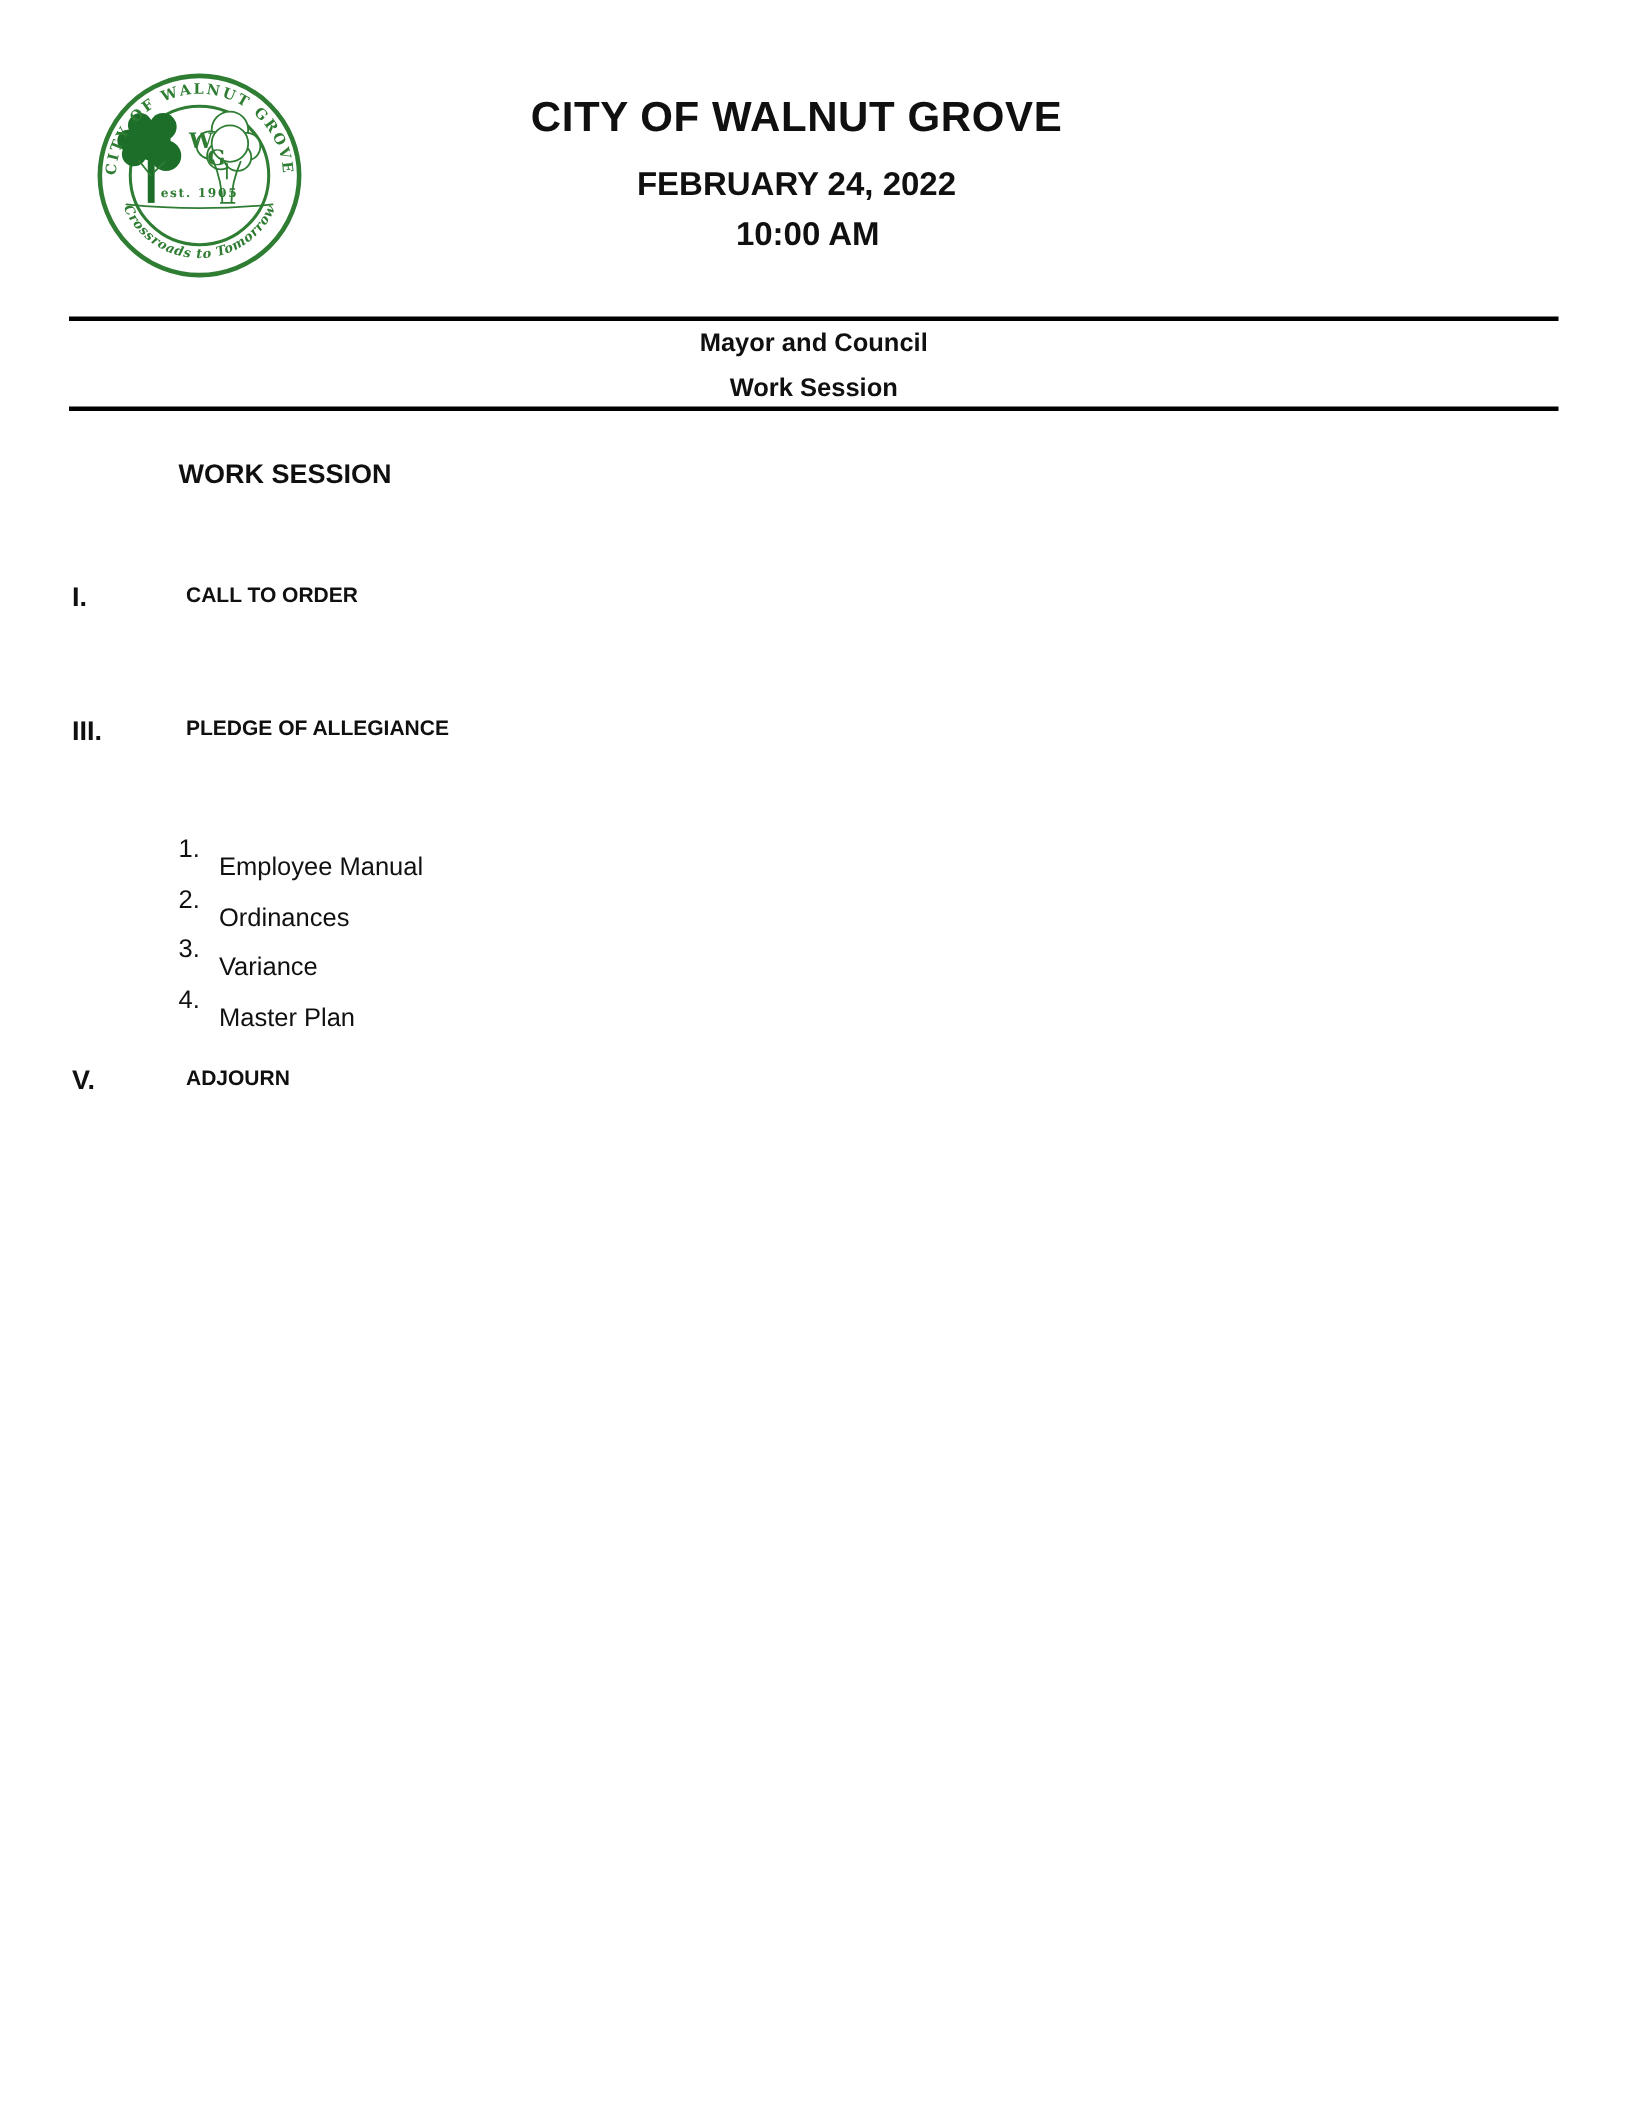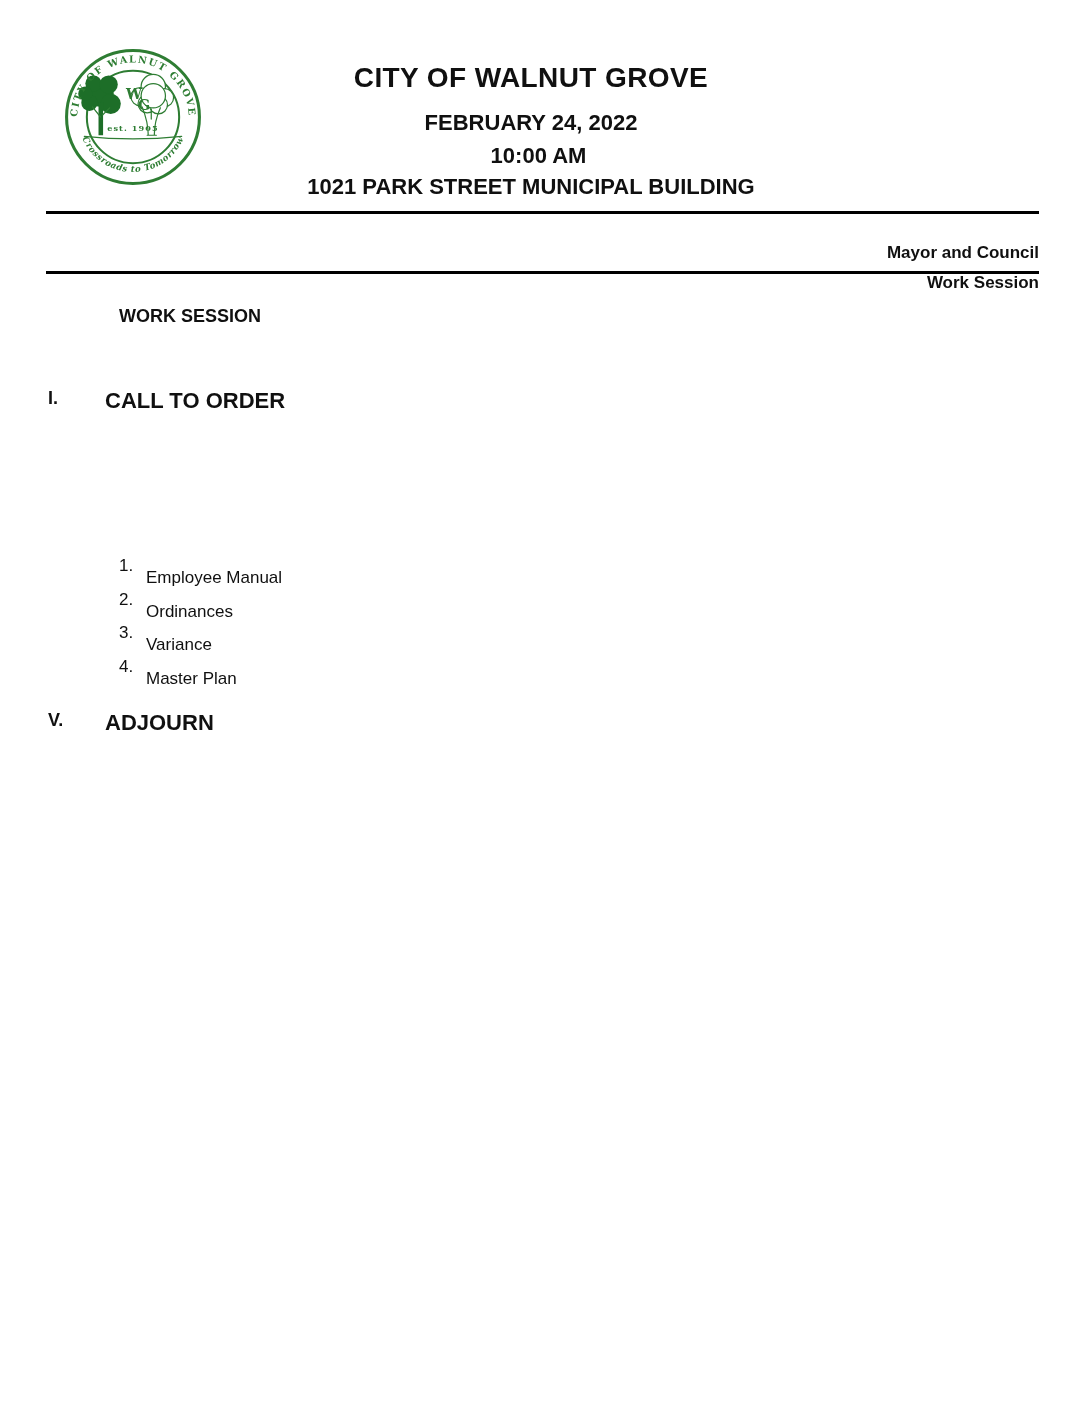--- a/index.html
+++ b/index.html
@@ -40,39 +40,38 @@
     height: 3px;
     background: #000;
   }
   .rule-top    { top: 211px; }
   .rule-bottom { top: 271px; }
 
   .mid-line {
     position: absolute;
     left: 46px;
     width: 993px;
-    text-align: right;
+    text-align: center;
     font-weight: 700;
     font-size: 17px;
-    margin-top: 24px;
   }
   .mid-council { top: 219px; }
   .mid-session { top: 249px; }
 
   
   .agenda-heading {
     position: absolute;
     left: 119px;
     top: 306px;
     font-size: 18px;
     font-weight: 700;
   }
   .sec { position: absolute; left: 0; width: 100%; height: 22px; }
   .sec-num   { position: absolute; left: 48px;  font-size: 18px; font-weight: 700; }
-  .sec-title { position: absolute; left: 105px; font-size: 22px; font-weight: 700; }
+  .sec-title { position: absolute; left: 124px; font-size: 14px; font-weight: 700; }
   .item { position: absolute; left: 0; width: 100%; height: 21px; }
   .item-num   { position: absolute; left: 119px; font-size: 17px; }
   .item-label { position: absolute; left: 146px; font-size: 17px; margin-top: 12px; }
 
   
   .seal {
     position: absolute;
     left: 62px;
     top: 46px;
     width: 142px;
@@ -159,35 +158,38 @@
       <textPath href="#sealArcTop" startOffset="50%">CITY OF WALNUT GROVE</textPath>
     </text>
     <text class="banner-text" text-anchor="middle">
       <textPath href="#sealArcBottom" startOffset="50%">* Crossroads to Tomorrow *</textPath>
     </text>
   </svg>
 
   <div class="hdr-line hdr-title">CITY OF WALNUT GROVE</div>
   <div class="hdr-line hdr-date">FEBRUARY 24, 2022</div>
   <div class="hdr-line hdr-time">10:00 AM</div>
-  <div class="hdr-line hdr-loc">1021 PARK STREET MUNICIPAL BUILDING</div>
 
   <div class="rule rule-top"></div>
   <div class="mid-line mid-council">Mayor and Council</div>
   <div class="mid-line mid-session">Work Session</div>
   <div class="rule rule-bottom"></div>
 
   <div class="agenda-heading">WORK SESSION</div>
 
   <div class="sec" style="top:388px">
     <span class="sec-num">I.</span>
     <span class="sec-title">CALL TO ORDER</span>
   </div>
 
 
+  <div class="sec" style="top:477px">
+    <span class="sec-num">III.</span>
+    <span class="sec-title">PLEDGE OF ALLEGIANCE</span>
+  </div>
 
 
   <div class="item" style="top:556px">
     <span class="item-num">1.</span>
     <span class="item-label">Employee Manual</span>
   </div>
 
   <div class="item" style="top:590px">
     <span class="item-num">2.</span>
     <span class="item-label">Ordinances</span>

